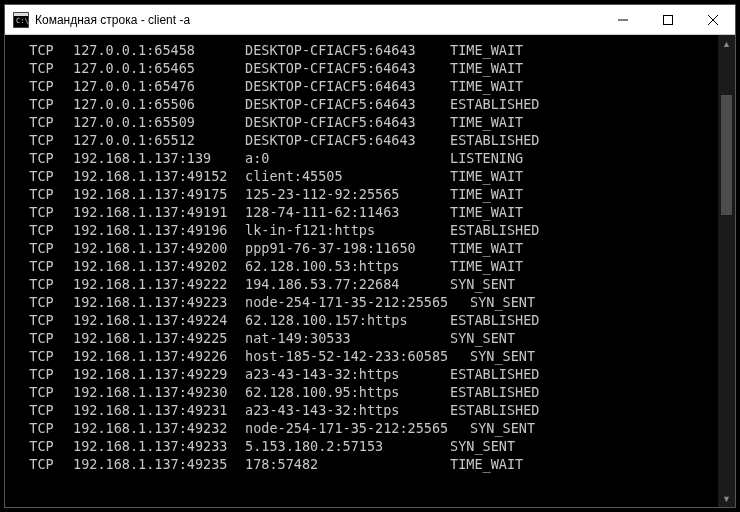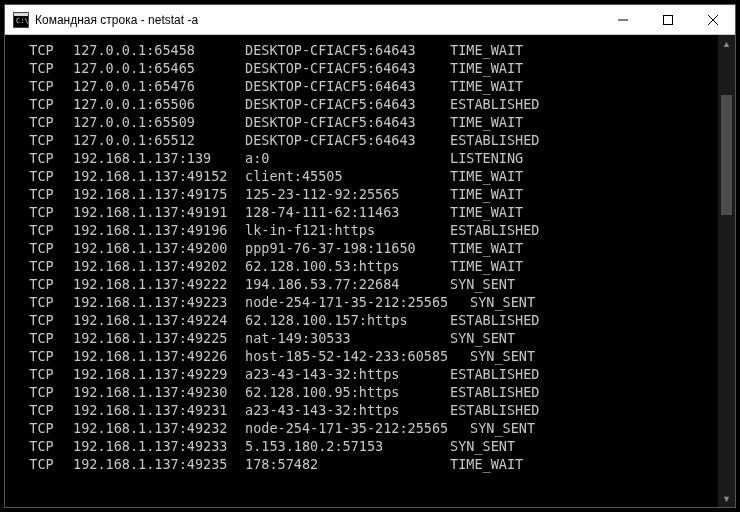--- a/index.html
+++ b/index.html
@@ -115,21 +115,21 @@
 <div class="outer-border">
   <div class="window">
     <div class="titlebar">
       <div class="app-icon">
         <svg width="16" height="16" viewBox="0 0 16 16">
           <rect x="0" y="0" width="16" height="16" fill="#000" stroke="#888" stroke-width="1"></rect>
           <rect x="1" y="1" width="14" height="3" fill="#ddd"></rect>
           <text x="3" y="11" font-family="monospace" font-size="7" fill="#ccc">C:\</text>
         </svg>
       </div>
-      <div class="title-text">Командная строка - netstat  -a</div>
+      <div class="title-text">Командная строка - client  -a</div>
       <div class="win-controls">
         <div class="win-btn">
           <svg width="10" height="10">
               <line x1="0" y1="5" x2="10" y2="5" stroke="#000" stroke-width="1"></line>
             </svg>
         </div>
         <div class="win-btn">
           <svg width="10" height="10">
               <rect x="0.5" y="0.5" width="9" height="9" fill="none" stroke="#000" stroke-width="1"></rect>
             </svg>

